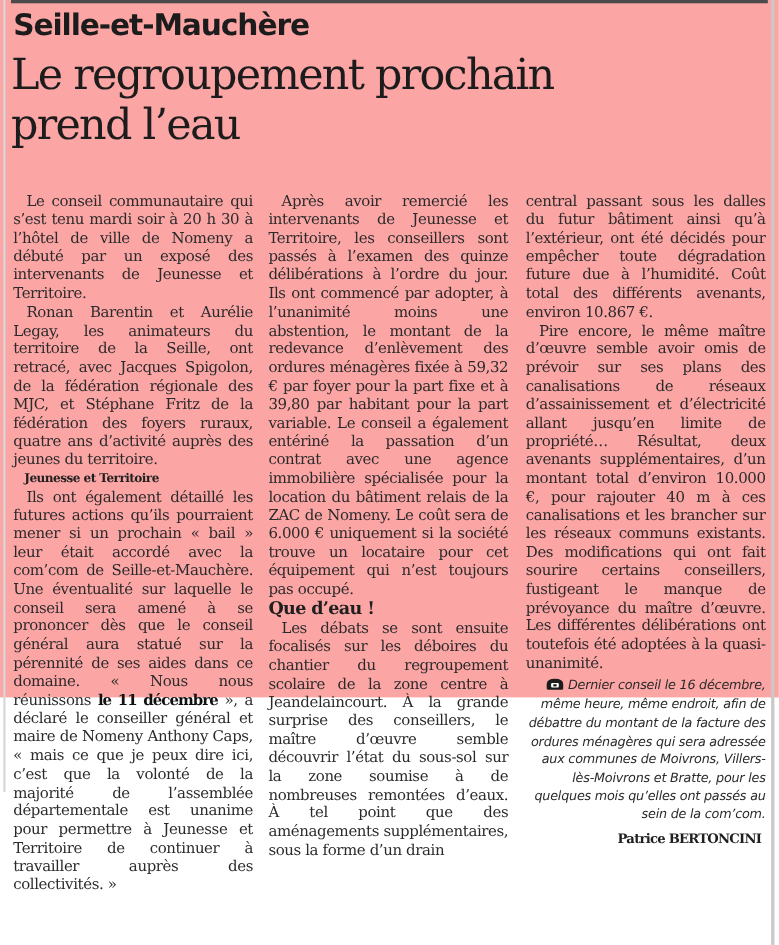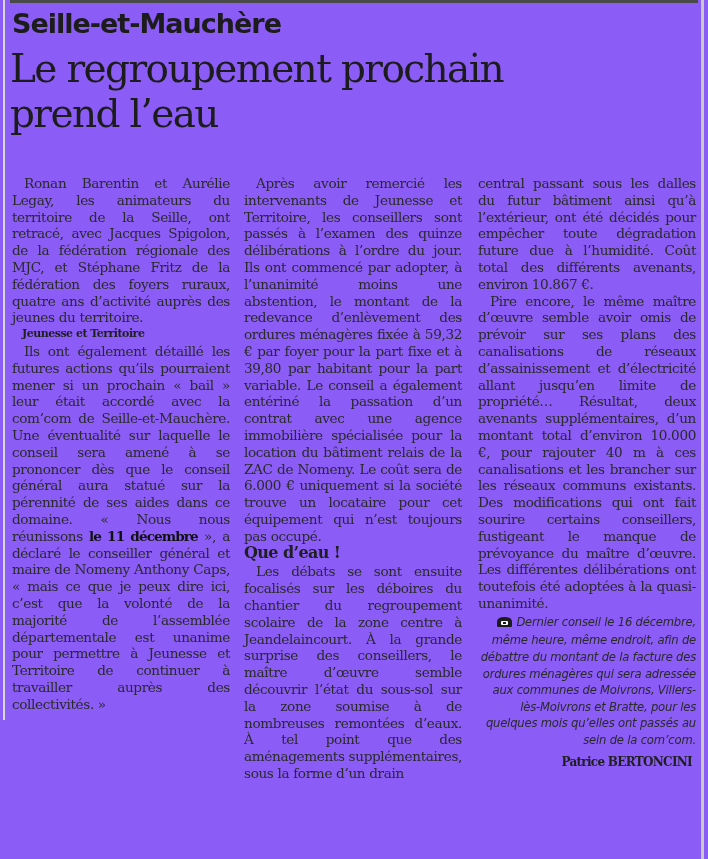--- a/index.html
+++ b/index.html
@@ -1,19 +1,19 @@
 <!DOCTYPE html>
 <html><head>
 <meta charset="utf-8">
 <style>
   html, body { margin: 0; padding: 0; background: #ffffff; }
   body { width: 708px; height: 859px; overflow: hidden; position: relative; }
   .clip {
-    position: absolute; left: 0; top: 0; width: 708px; height: 859px;
-    background: #8b5cf6;
+    position: absolute; left: 0; top: 0; width: 708px; height: 634px;
+    background: #fca5a5;
   }
   .top-rule { position: absolute; left: 10px; top: 0; width: 688px; height: 3px; background: #4a4a4a; }
   .left-border { position: absolute; left: 3px; top: 0; width: 2px; height: 720px; background: #d8d8d8; }
   .right-border { position: absolute; left: 701px; top: 0; width: 3px; height: 859px; background: #c9c9c9; }
   .kicker {
     position: absolute; left: 12px; top: 8px;
     font-family: "DejaVu Sans", sans-serif; font-weight: bold;
     font-size: 27px; letter-spacing: -1px; color: #1c1c1c;
   }
   .headline {
@@ -63,20 +63,21 @@
   <div class="left-border"></div>
   <div class="right-border"></div>
 
   <div class="kicker">Seille-et-Mauchère</div>
   <h1 class="headline">
     <span>Le regroupement prochain</span><br>
     <span>prend l’eau</span>
   </h1>
 
   <div class="col col1">
+    <p>Le conseil communautaire qui s’est tenu mardi soir à 20 h 30 à l’hôtel de ville de Nomeny a débuté par un exposé des intervenants de Jeunesse et Territoire.</p>
     <p>Ronan Barentin et Aurélie Legay, les animateurs du territoire de la Seille, ont retracé, avec Jacques Spigolon, de la fédération régionale des MJC, et Stéphane Fritz de la fédération des foyers ruraux, quatre ans d’activité auprès des jeunes du territoire.</p>
     <div class="subhead">Jeunesse et Territoire</div>
     <p><span>Ils ont également détaillé les futures actions qu’ils pourraient mener si un prochain « bail » leur était accordé avec la com’com de Seille-et-Mauchère. Une éventualité sur laquelle le conseil sera amené à se prononcer dès que le conseil général aura statué sur la pérennité de ses aides dans ce domaine. « Nous nous réunissons </span><span class="bold-inline">le 11 décembre</span><span> », a déclaré le conseiller général et maire de Nomeny Anthony Caps, « mais ce que je peux dire ici, c’est que la volonté de la majorité de l’assemblée départementale est unanime pour permettre à Jeunesse et Territoire de continuer à travailler auprès des collectivités. »</span></p>
   </div>
 
   <div class="col col2">
     <p>Après avoir remercié les intervenants de Jeunesse et Territoire, les conseillers sont passés à l’examen des quinze délibérations à l’ordre du jour. Ils ont commencé par adopter, à l’unanimité moins une abstention, le montant de la redevance d’enlèvement des ordures ménagères fixée à 59,32 € par foyer pour la part fixe et à 39,80 par habitant pour la part variable. Le conseil a également entériné la passation d’un contrat avec une agence immobilière spécialisée pour la location du bâtiment relais de la ZAC de Nomeny. Le coût sera de 6.000 € uniquement si la société trouve un locataire pour cet équipement qui n’est toujours pas occupé.</p>
     <div class="subhead-lg">Que d’eau !</div>
     <p>Les débats se sont ensuite focalisés sur les déboires du chantier du regroupement scolaire de la zone centre à Jeandelaincourt. À la grande surprise des conseillers, le maître d’œuvre semble découvrir l’état du sous-sol sur la zone soumise à de nombreuses remontées d’eaux. À tel point que des aménagements supplémentaires, sous la forme d’un drain</p>
   </div>

